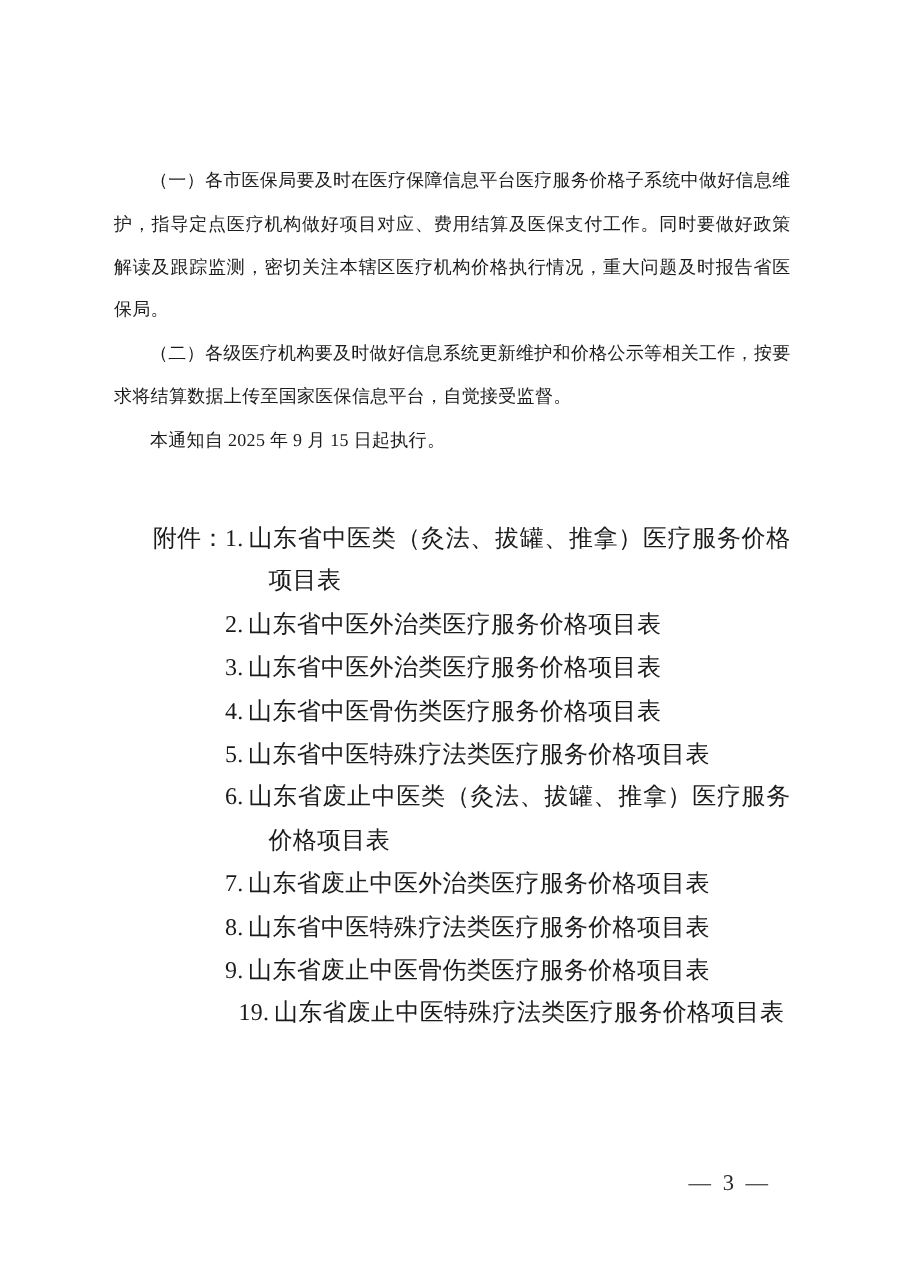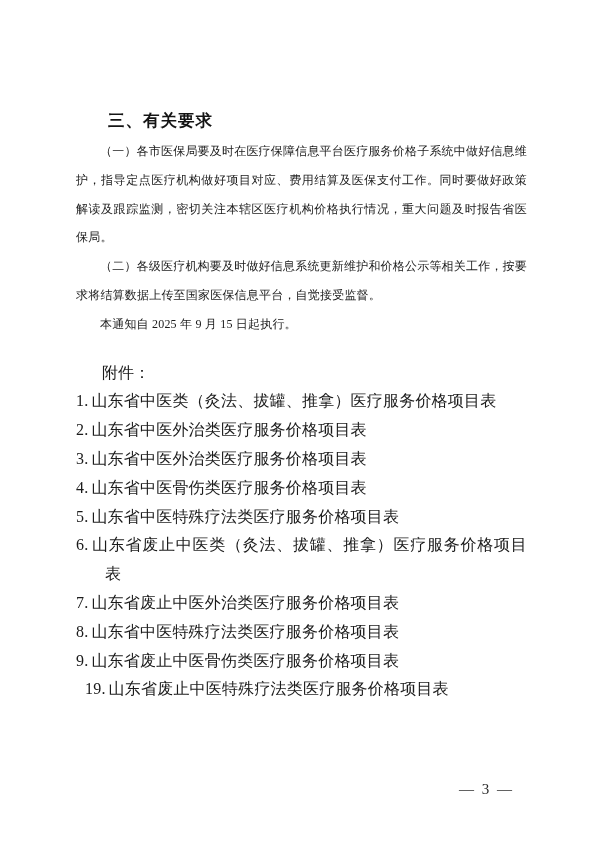--- a/index.html
+++ b/index.html
@@ -36,22 +36,21 @@
     font-size: 12px;
     line-height: 28.8px;
     letter-spacing: 0.2px;
     text-align: justify;
     text-indent: 2em;
     margin: 0;
   }
   .attachments {
     display: flex;
     align-items: flex-start;
-    margin-top: 20px;
-    flex-direction: column;
+    margin-top: 38px;
   }
   .att-label {
     flex: 0 0 auto;
     margin-left: 26px;
     font-size: 16px;
     line-height: 28.8px;
     white-space: nowrap;
   }
   .att-list {
     flex: 1 1 auto;
@@ -83,21 +82,20 @@
     color: #2a2a2a;
     white-space: nowrap;
   }
 </style>
 </head>
 <body>
 
 <div class="page">
   <div class="content">
 
-    <h2 class="heading">三、有关要求</h2>
 
     <p class="para">（一）各市医保局要及时在医疗保障信息平台医疗服务价格子系统中做好信息维护，指导定点医疗机构做好项目对应、费用结算及医保支付工作。同时要做好政策解读及跟踪监测，密切关注本辖区医疗机构价格执行情况，重大问题及时报告省医保局。</p>
     <p class="para">（二）各级医疗机构要及时做好信息系统更新维护和价格公示等相关工作，按要求将结算数据上传至国家医保信息平台，自觉接受监督。</p>
     <p class="para">本通知自 2025 年 9 月 15 日起执行。</p>
 
     <div class="attachments">
       <span class="att-label">附件：</span>
       <ol class="att-list">
         <li class="att-item"><span class="num">1.</span><span>山东省中医类（灸法、拔罐、推拿）医疗服务价格项目表</span></li>
         <li class="att-item"><span class="num">2.</span><span>山东省中医外治类医疗服务价格项目表</span></li>

